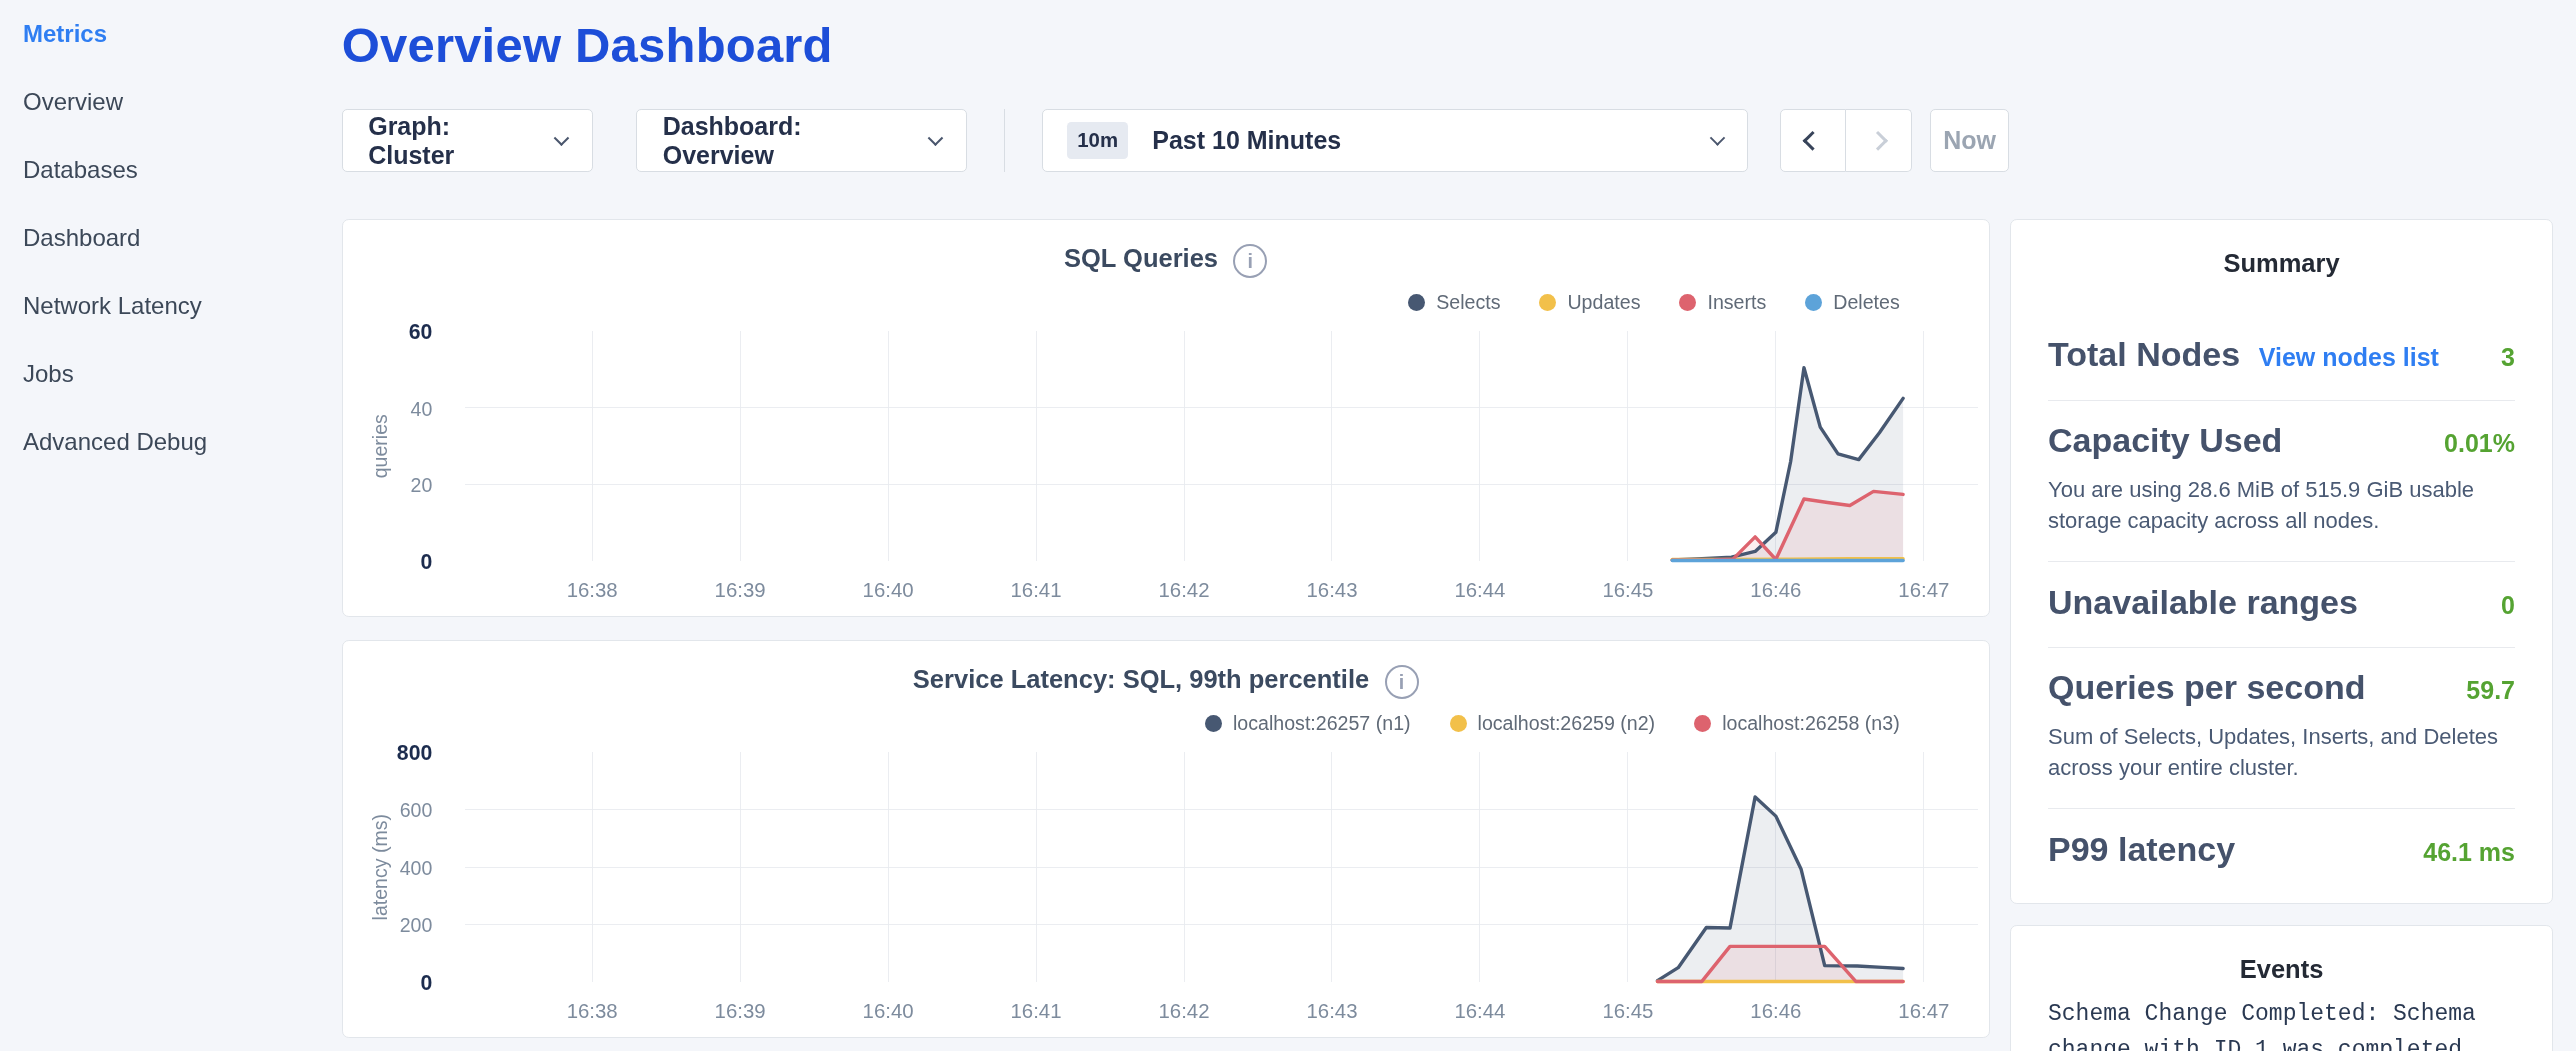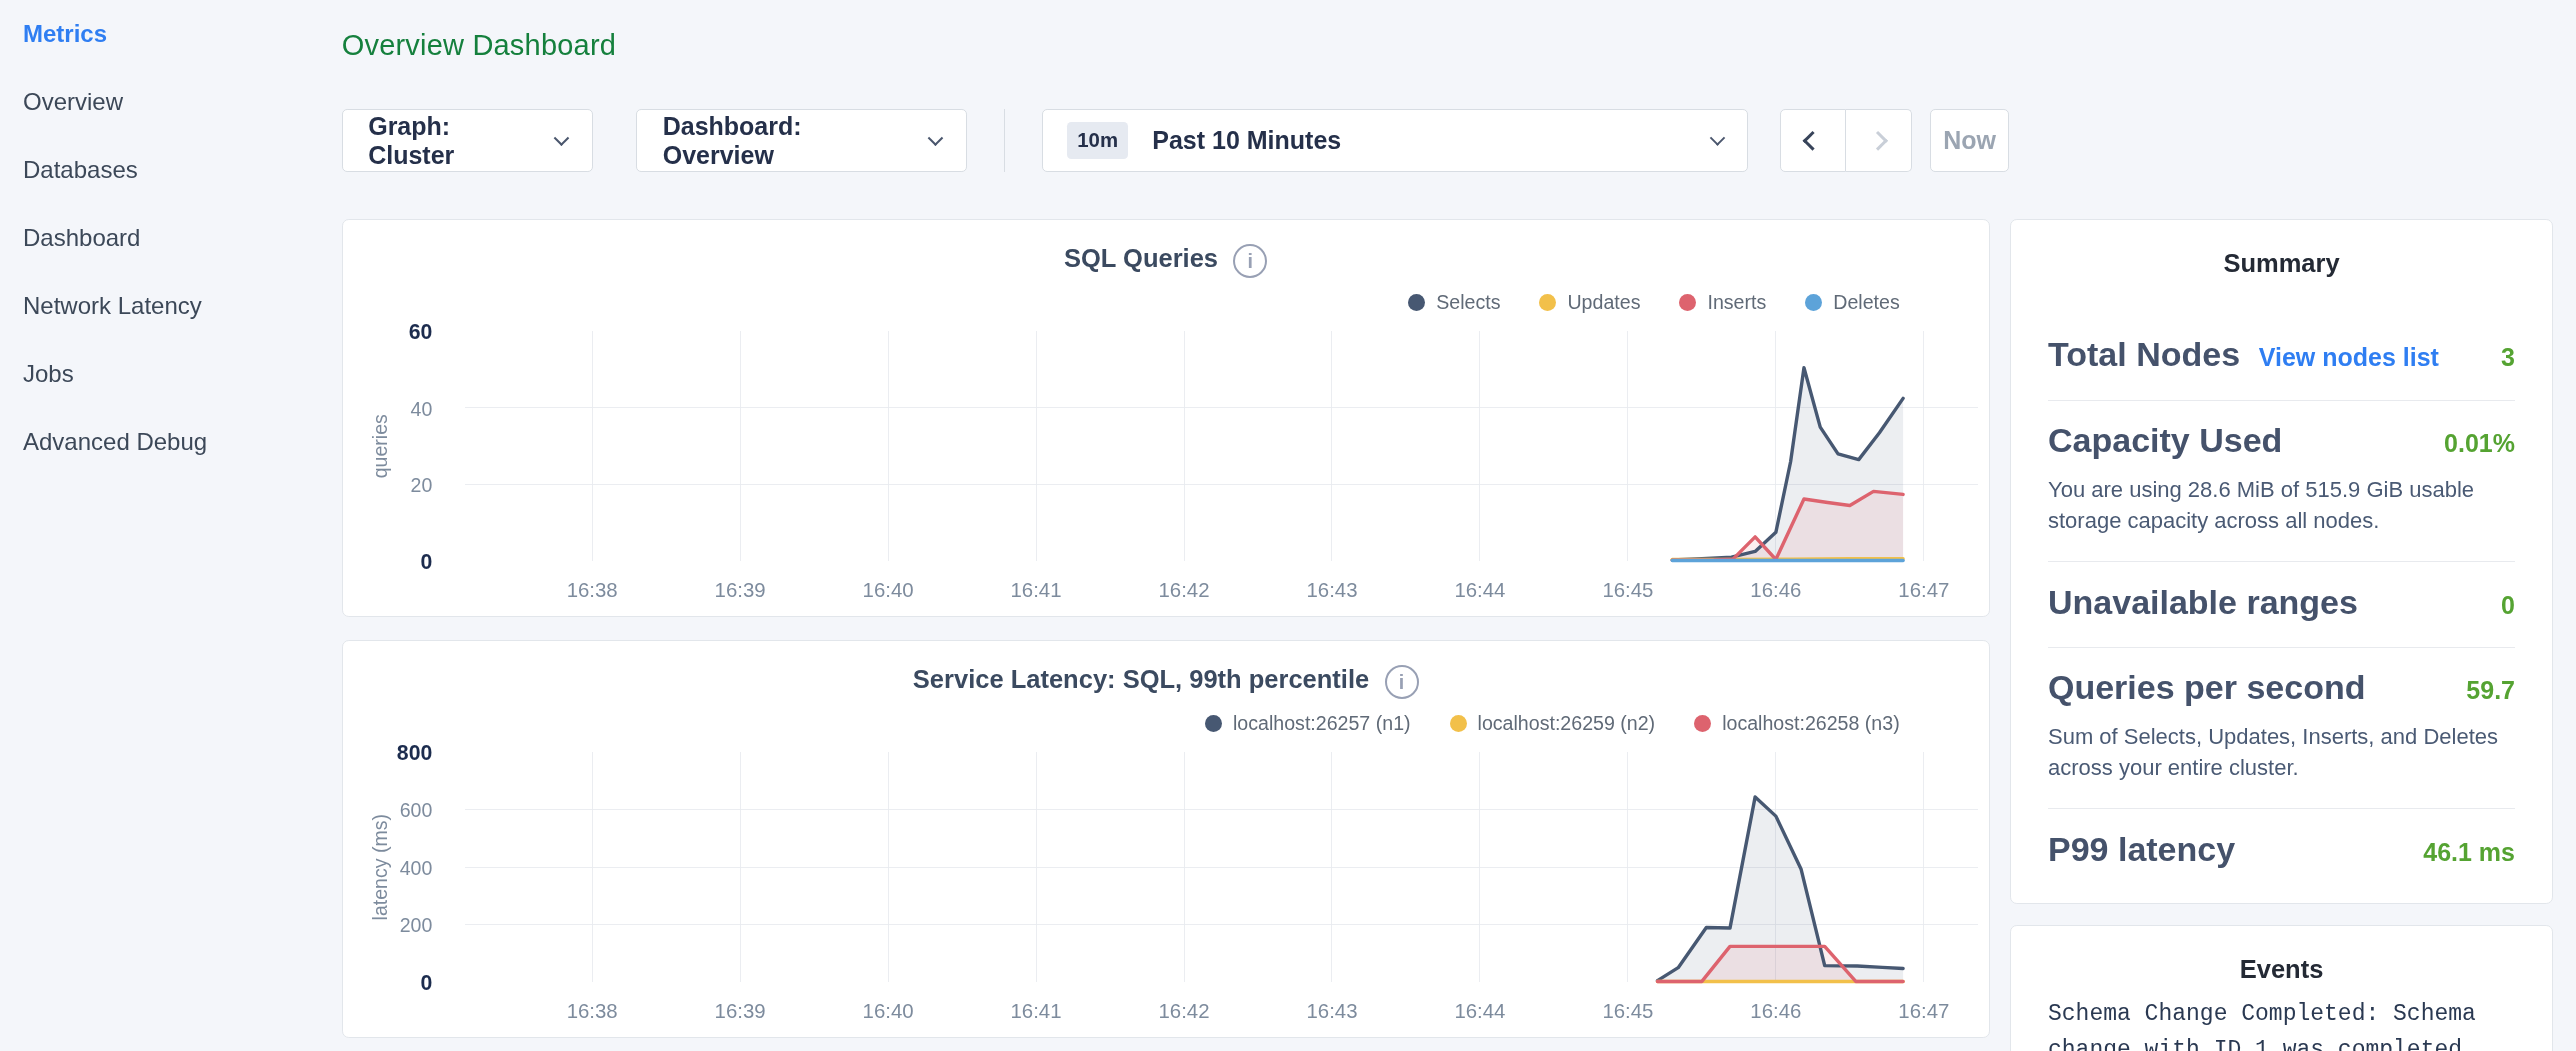--- a/index.html
+++ b/index.html
@@ -7,21 +7,21 @@
   body { font-family:"Liberation Sans","DejaVu Sans",sans-serif; background:#f4f6fa; color:#3b4a60; }
   .app { position:relative; width:2576px; height:1051px; overflow:hidden; }
 
   
   .sidebar { position:absolute; left:0; top:0; width:323px; height:100%; padding:0 0 0 23px; }
   .nav-item { height:68px; display:flex; align-items:center; font-size:24px; color:#3c4858; cursor:pointer; }
   .nav-item.active { color:#2f7ef2; font-weight:700; }
 
   
   .main { position:absolute; left:323px; top:0; width:1686px; }
-  h1.page-title { margin:22px 0 0 18.7px; font-size:29px; font-weight:400; color:#15803d; letter-spacing:0.2px; line-height:46px; }
+  h1.page-title { margin:22px 0 0 18.7px; font-size:49px; font-weight:700; color:#1d4ed8; letter-spacing:0.2px; line-height:46px; }
 
   .toolbar { display:flex; align-items:center; margin:41px 0 0 18.7px; }
   .ctl { height:63px; background:#fff; border:0.9px solid #d8dde3; border-radius:5.1px; display:flex; align-items:center; font-size:25px; font-weight:700; color:#25304a; cursor:pointer; }
   .dropdown { padding:0 25.5px; }
   .dropdown + .dropdown { margin-left:43px; }
   .chev { display:inline-block; width:11px; height:11px; border-right:2.6px solid #4a566d; border-bottom:2.6px solid #4a566d; }
   .chev.down { transform:rotate(45deg) translate(-1.7px,-1.7px); margin-left:18.7px; }
   .vdivider { width:0.9px; height:63px; background:#d8dde3; margin:0 37px; }
   .time-box { width:726px; padding:0 24px; }
   .time-badge { background:#e6eaf1; color:#25304a; font-size:20.4px; font-weight:700; padding:6.8px 10.2px; border-radius:4.3px; margin-right:24px; }

